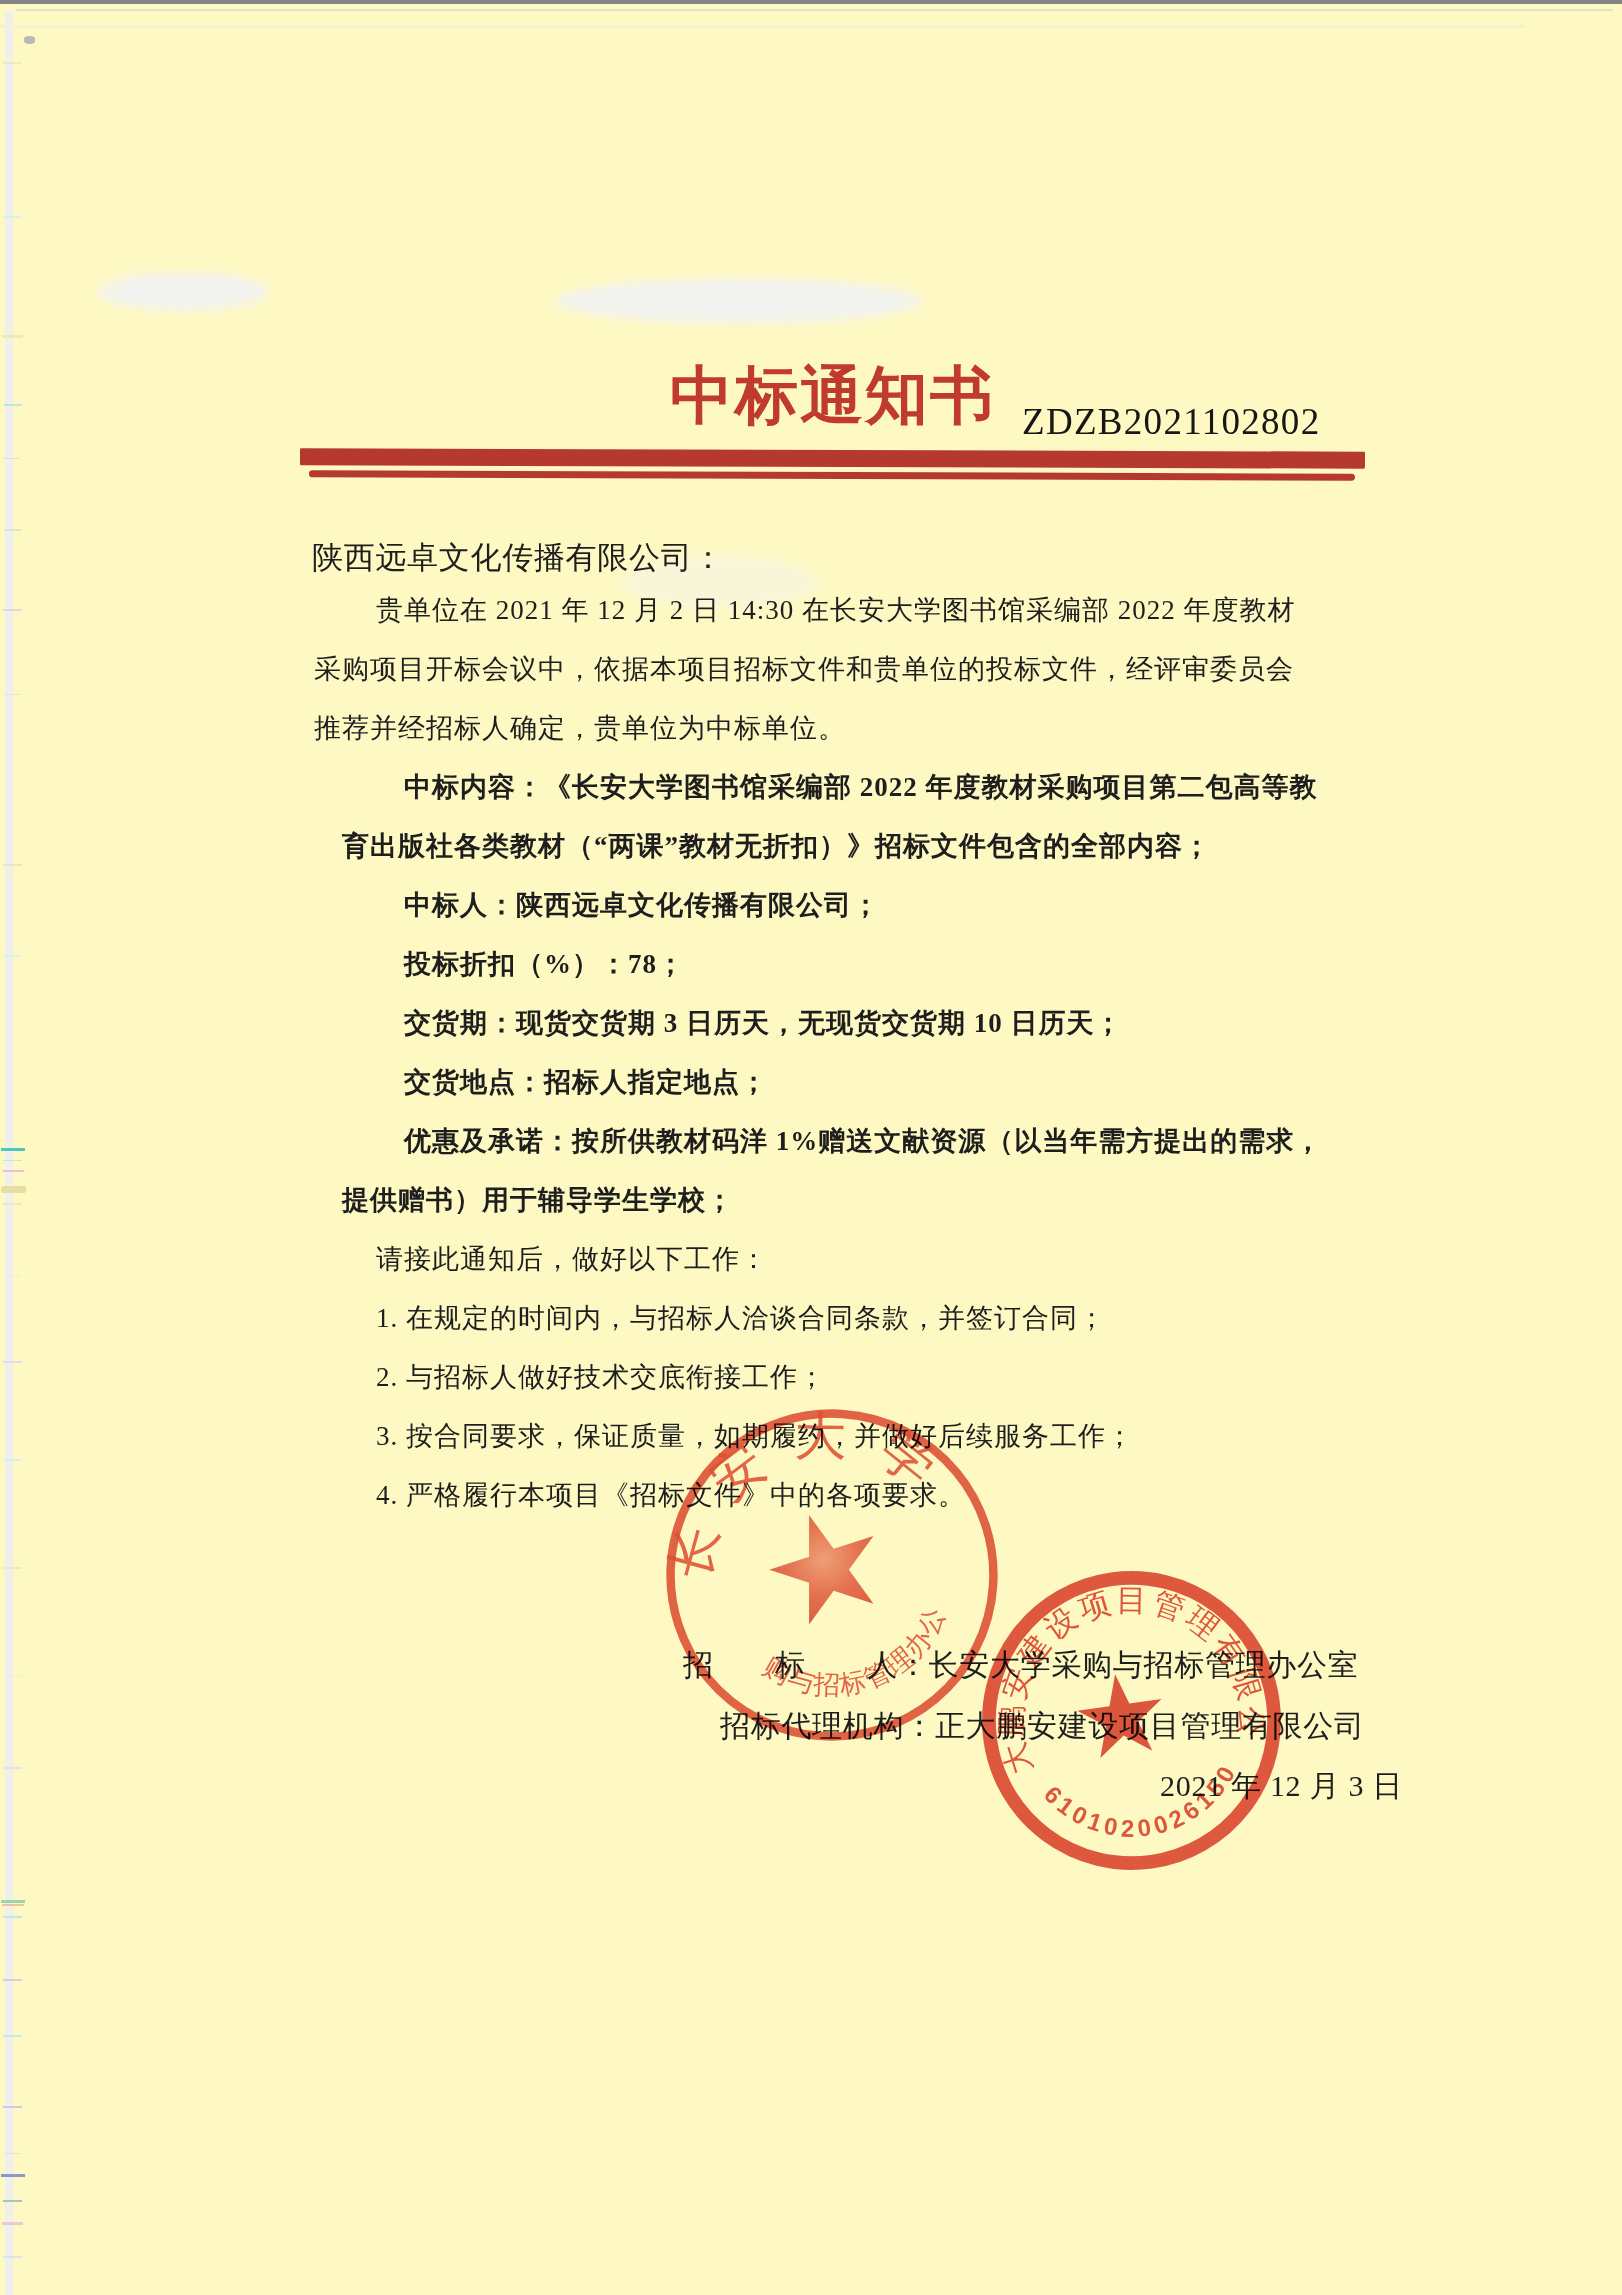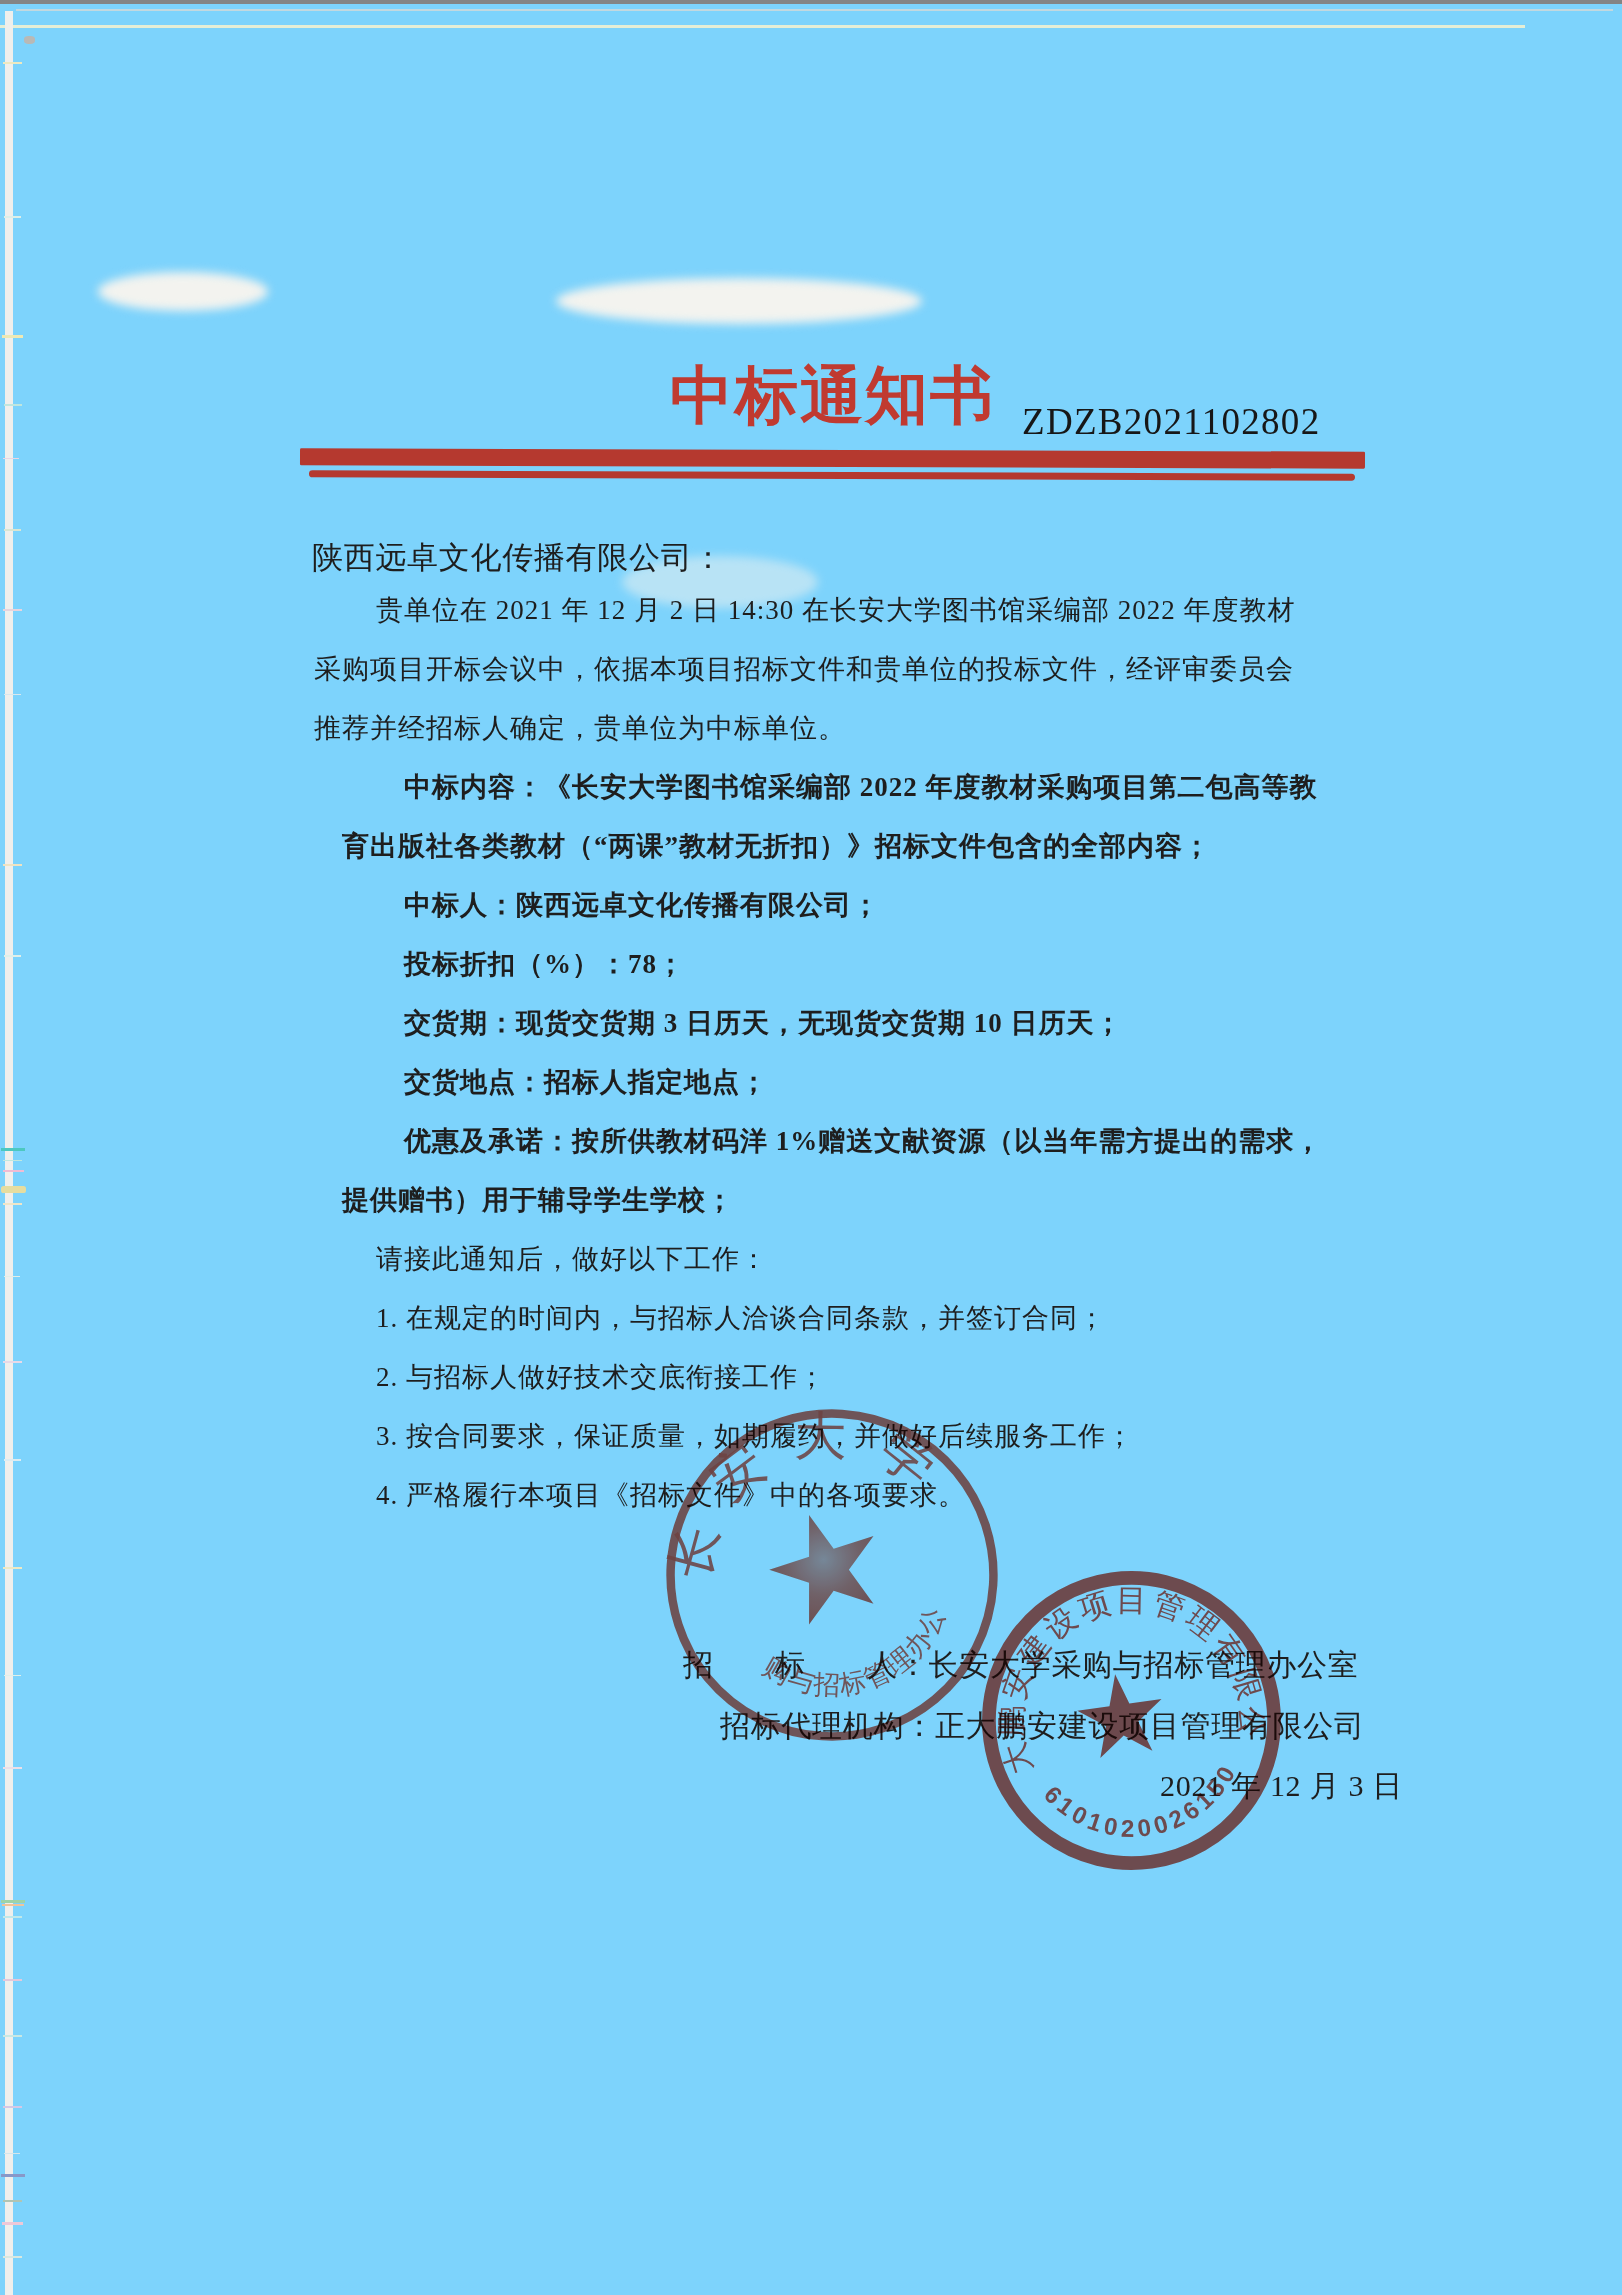--- a/index.html
+++ b/index.html
@@ -1,19 +1,19 @@
 <!DOCTYPE html>
 <html style="font-size:10.5px"><head>
 <meta charset="utf-8">
 <style>
   html,body{margin:0;padding:0;background:#e8e8e8;}
   .page{
     position:relative;
     width:1623px;height:2295px;
-    background:#7dd3fc;
+    background:#fef9c3;
     overflow:hidden;
     font-family:"Liberation Serif","DejaVu Serif",serif;
     color:#1e1e1e;
   }
   
   .top-edge{position:absolute;left:0;top:0;width:1623px;height:3.9px;background:#848484;}
   .top-line{position:absolute;left:15.7px;top:8.5px;width:1597px;height:2px;background:#d9d9d5;opacity:.75;}
   .top-yellow{position:absolute;left:0;top:25px;width:1525px;height:3.3px;background:#f1f1d2;opacity:.9;}
   .left-band{position:absolute;left:5.2px;top:10.5px;width:7.9px;height:2285px;background:#efefec;}
   .artifact{position:absolute;}

